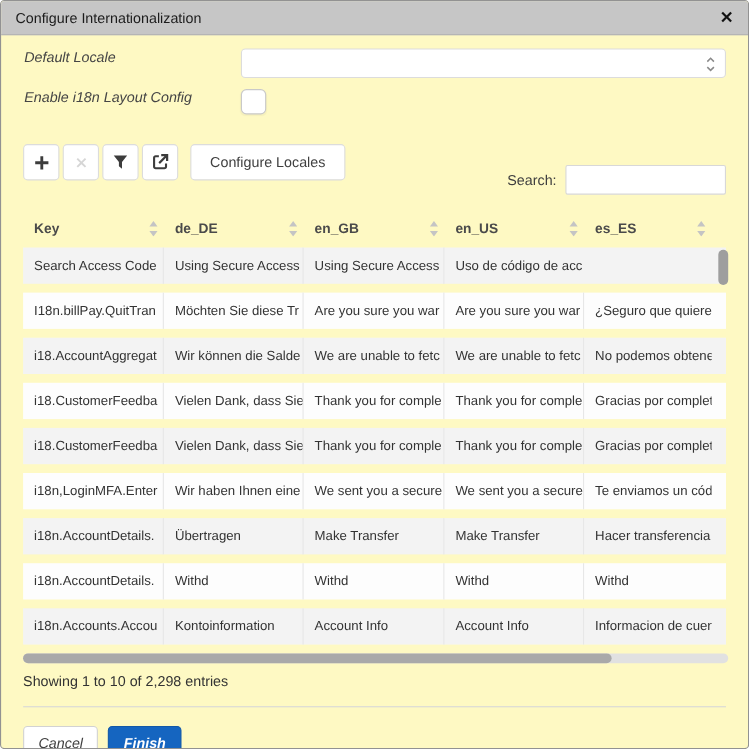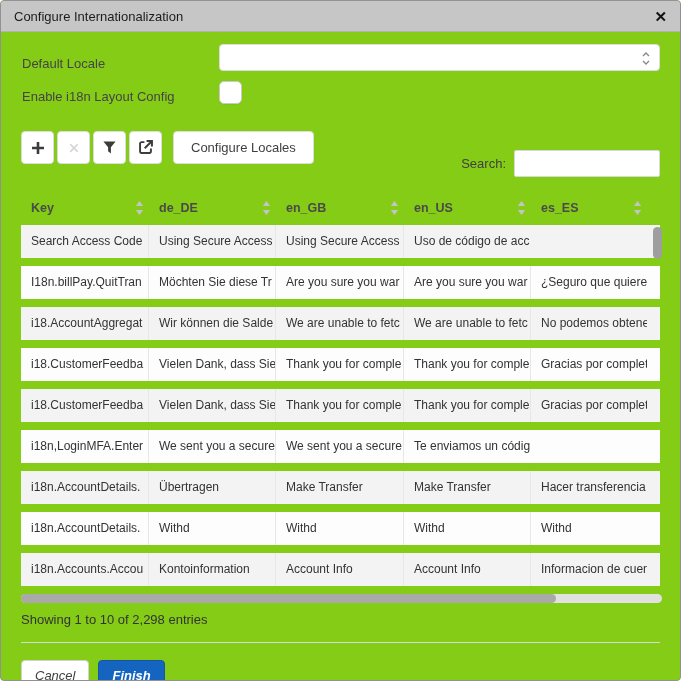--- a/index.html
+++ b/index.html
@@ -3,40 +3,40 @@
 <meta charset="utf-8">
 <style>
   html,body { margin:0; padding:0; }
   body {
     width:681px; height:681px; position:relative;
     font-family:"Liberation Sans", sans-serif;
     background:#ffffff;
   }
   .dialog {
     position:absolute; inset:0;
-    background:#84cc16;
+    background:#fef9c3;
     border:1px solid #929292;
     border-radius:4px;
     box-sizing:border-box;
     overflow:hidden;
   }
   .titlebar {
     height:30px; background:#c6c6c6;
     display:flex; align-items:center;
     padding:0 13px; border-bottom:1px solid #b3b3b3;
   }
   .titlebar .title { font-size:13px; color:#1c1c1c; }
   .titlebar .close {
     margin-left:auto; font-size:15px; font-weight:bold; color:#121212;
     cursor:pointer; line-height:1;
   }
   .body { padding:12px 20px 0 20px; }
 
   
-  .form-row { display:flex; align-items:flex-end; }
+  .form-row { display:flex; align-items:flex-start;font-style:italic; }
   .form-row + .form-row { margin-top:10px; }
   .form-label { width:198px; font-size:13px; color:#454545; flex:none; padding-left:1px; box-sizing:border-box; }
   .select {
     flex:1; height:27px; background:#fff;
     border:1px solid #dcdcdc; border-radius:4px;
     position:relative; box-sizing:border-box;
   }
   .select .chevrons { position:absolute; right:8px; top:6px; }
   .checkbox {
     width:21px; height:21px; background:#fff;
@@ -266,20 +266,21 @@
           </div>
           <div class="tr odd">
             <div class="td">i18.CustomerFeedba</div>
             <div class="td">Vielen Dank, dass Sie</div>
             <div class="td">Thank you for comple</div>
             <div class="td">Thank you for comple</div>
             <div class="td">Gracias por completa</div>
           </div>
           <div class="tr">
             <div class="td">i18n,LoginMFA.Enter</div>
+            <div class="td">Wir haben Ihnen eine</div>
             <div class="td">We sent you a secure</div>
             <div class="td">We sent you a secure</div>
             <div class="td">Te enviamos un códig</div>
           </div>
           <div class="tr odd">
             <div class="td">i18n.AccountDetails.</div>
             <div class="td">Übertragen</div>
             <div class="td">Make Transfer</div>
             <div class="td">Make Transfer</div>
             <div class="td">Hacer transferencia</div>

